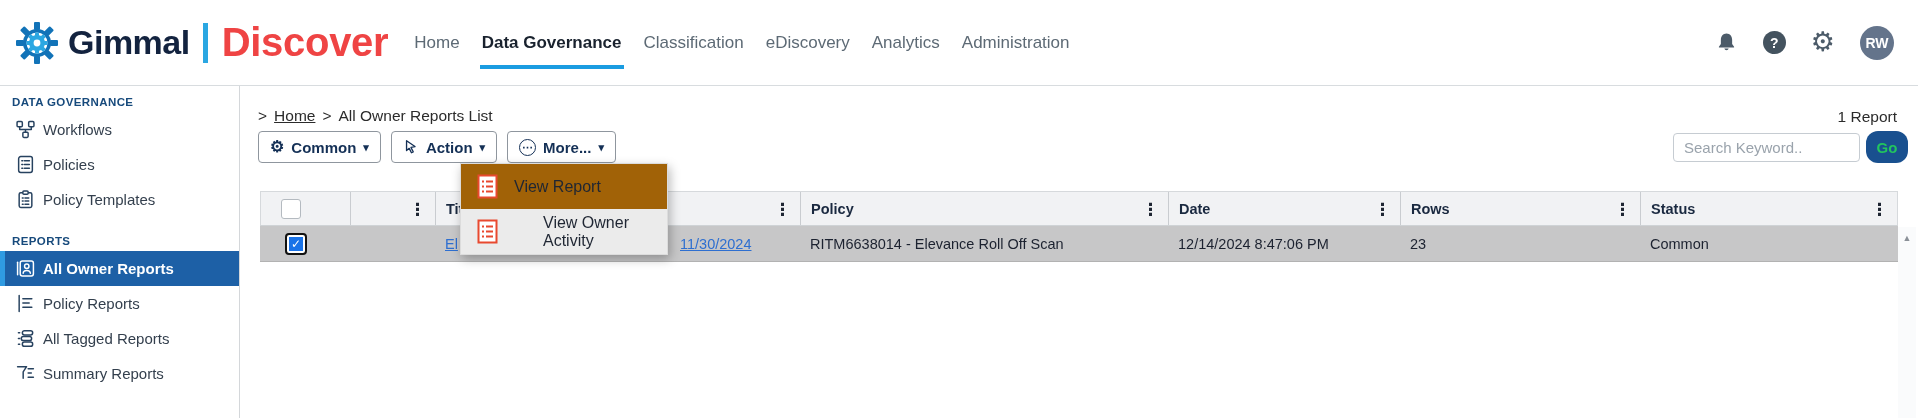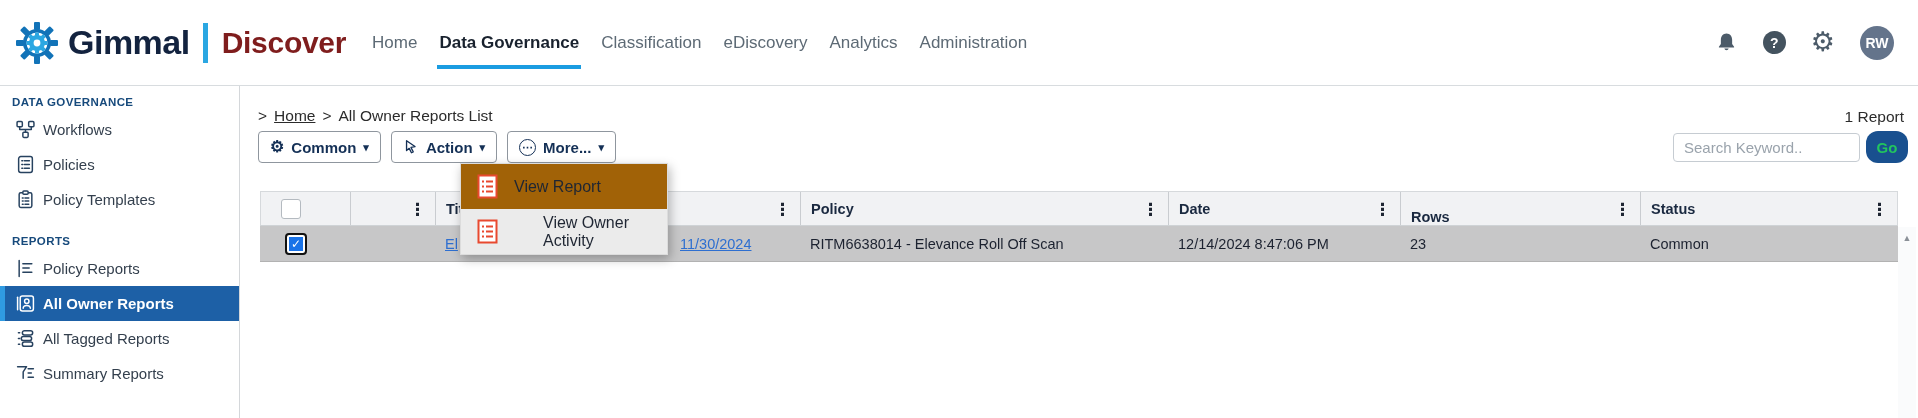--- a/index.html
+++ b/index.html
@@ -6,21 +6,21 @@
   .app{position:relative;width:1918px;height:418px;background:#fff;overflow:hidden;
        font-family:"Liberation Sans","DejaVu Sans",sans-serif;color:#222;}
   *{box-sizing:border-box;}
 
   
   .topbar{position:absolute;left:0;top:0;width:100%;height:86px;border-bottom:1px solid #d8dcdf;
           display:flex;align-items:center;background:#fff;z-index:10;}
   .logo{display:flex;align-items:center;padding-left:14px;cursor:pointer;}
   .brand{font-size:34px;font-weight:bold;color:#13233f;letter-spacing:-0.5px;margin-left:8px;}
   .brand-sep{width:5px;height:40px;background:#2ba7e2;margin:0 14px 0 13px;}
-  .product{font-size:30px;font-weight:600;color:#7f1d1d;letter-spacing:-0.3px;}
+  .product{font-size:40px;font-weight:600;color:#ef4444;letter-spacing:-0.3px;}
   .main-nav{display:flex;margin-left:26px;gap:22px;align-items:center;height:100%;}
   .nav-item{font-size:17px;color:#5d6a75;cursor:pointer;position:relative;padding:4px 0;}
   .nav-item.active{color:#19222e;font-weight:600;}
   .nav-item.active::after{content:"";position:absolute;left:-2px;right:-2px;bottom:-12px;height:4px;background:#1a9ce1;}
   .topbar-right{margin-left:auto;display:flex;align-items:center;gap:25px;padding-right:24px;}
   .icon-btn{cursor:pointer;display:flex;align-items:center;justify-content:center;}
   .help-circle{width:23px;height:23px;border-radius:50%;background:#44535f;color:#fff;
                font-weight:bold;font-size:14px;display:flex;align-items:center;justify-content:center;}
   .gear-glyph{font-size:27px;color:#4c5b69;line-height:1;}
   .avatar{width:34px;height:34px;border-radius:50%;background:#64748b;color:#fff;font-size:14px;
@@ -36,21 +36,21 @@
   .side-item .sicon{width:22px;display:flex;justify-content:center;}
   .side-item svg{stroke:#27425f;fill:none;stroke-width:1.4;stroke-linecap:round;stroke-linejoin:round;}
   .side-item.selected{background:#1d60a6;color:#fff;font-weight:600;}
   .side-item.selected::before{content:"";position:absolute;left:0;top:0;bottom:0;width:5px;background:#2f9be2;}
   .side-item.selected svg{stroke:#fff;}
 
   
   .content{position:absolute;left:240px;top:86px;right:0;bottom:0;background:#fff;}
   .breadcrumb{position:absolute;left:18px;top:21px;font-size:15.5px;color:#2b2b2b;display:flex;gap:7px;}
   .breadcrumb .home{text-decoration:underline;cursor:pointer;}
-  .report-count{position:absolute;right:14px;top:22px;font-size:15.5px;color:#2b2b2b;}
+  .report-count{position:absolute;right:21px;top:22px;font-size:15.5px;color:#2b2b2b;}
 
   .toolbar{position:absolute;left:18px;top:45px;display:flex;gap:10px;}
   .tbtn{display:inline-flex;align-items:center;gap:7px;height:32px;padding:0 11px;background:#fff;
         border:1px solid #8f969e;border-radius:4px;font-size:15px;font-weight:600;color:#143056;cursor:pointer;}
   .tbtn .bicon{display:flex;align-items:center;font-size:16px;line-height:1;color:#143056;}
   .caret{font-size:11px;color:#143056;}
   .more-circ{width:17px;height:17px;border:1.5px solid #143056;border-radius:50%;display:inline-flex;
              align-items:center;justify-content:center;font-size:11px;line-height:0;font-weight:bold;}
 
   .search-box{position:absolute;right:10px;top:45px;display:flex;gap:6px;align-items:center;}
@@ -60,21 +60,21 @@
   .go-btn{width:42px;height:32px;background:#19508f;color:#22c55e;border:none;border-radius:12px;
           font-size:15px;font-weight:bold;cursor:pointer;font-family:inherit;}
 
   
   .grid{position:absolute;left:20px;top:105px;width:1638px;}
   .grid-header{display:flex;height:35px;background:#f1f2f4;border-top:1px solid #d6d9dc;
                border-bottom:1px solid #cfd3d6;border-left:1px solid #d6d9dc;border-right:1px solid #d6d9dc;}
   .hcell{position:relative;display:flex;align-items:center;font-size:14.5px;font-weight:bold;color:#1a2940;
          border-right:1px solid #c9ccd0;padding-left:10px;height:100%;}
   .hcell:last-child{border-right:none;}
-  .c0{width:90px;}.c1{width:85px;}.c2{width:365px;}.c3{width:368px;}.c4{width:232px;}.c5{width:240px;align-items:flex-end;}.c6{width:256px;}
+  .c0{width:90px;}.c1{width:85px;}.c2{width:365px;}.c3{width:368px;}.c4{width:232px;}.c5{width:240px;}.c6{width:256px;}
   .kebab{position:absolute;right:9px;top:50%;transform:translateY(-50%);font-size:17px;font-weight:bold;
          color:#1f2633;cursor:pointer;}
   .grid-row{display:flex;height:36px;background:#c7c7c8;border-bottom:1px solid #b2b2b2;align-items:center;}
   .rcell{padding-left:10px;font-size:14.5px;color:#1c2230;height:100%;display:flex;align-items:center;position:relative;}
   .cbx{width:20px;height:20px;background:#fff;border:1px solid #b4bac0;border-radius:3px;margin-left:10px;cursor:pointer;}
   .cbx-checked{width:18px;height:18px;background:#1a73e8;border:2px solid #fff;outline:2px solid #111;
                border-radius:2px;display:flex;align-items:center;justify-content:center;color:#fff;
                font-size:12px;font-weight:bold;margin-left:27px;cursor:pointer;}
   .link{color:#2e6fd0;text-decoration:underline;cursor:pointer;}
   .frag-end{position:absolute;left:245px;}
@@ -184,39 +184,39 @@
           <rect x="3" y="2.5" width="12" height="14" rx="1.5"></rect>
           <rect x="6.5" y="1" width="5" height="3" rx="1" fill="#fff"></rect>
           <path d="M6,7.5 h.8 M8.5,7.5 h3.6 M6,10.5 h.8 M8.5,10.5 h3.6 M6,13.5 h.8 M8.5,13.5 h3.6"></path>
         </svg>
       </span>
       <span>Policy Templates</span>
     </div>
 
     <div class="side-title second">REPORTS</div>
 
-    <div class="side-item">
-      <span class="sicon">
-        <svg width="19" height="19" viewBox="0 0 18 18">
-          <path d="M3,1.5 V16.5 M6.5,4.5 H15 M6.5,8.5 H12.5 M6.5,12.5 H15"></path>
-        </svg>
-      </span>
-      <span>Policy Reports</span>
-    </div>
-
     <div class="side-item selected">
       <span class="sicon">
         <svg width="19" height="19" viewBox="0 0 18 18">
           <path d="M1.5,3 V15"></path>
           <rect x="4" y="2" width="12.5" height="14" rx="2"></rect>
           <circle cx="10.2" cy="6.8" r="2.1"></circle>
           <path d="M6.8,13.6 c0,-3.6 6.8,-3.6 6.8,0"></path>
         </svg>
       </span>
       <span>All Owner Reports</span>
+    </div>
+
+    <div class="side-item">
+      <span class="sicon">
+        <svg width="19" height="19" viewBox="0 0 18 18">
+          <path d="M3,1.5 V16.5 M6.5,4.5 H15 M6.5,8.5 H12.5 M6.5,12.5 H15"></path>
+        </svg>
+      </span>
+      <span>Policy Reports</span>
     </div>
 
     <div class="side-item">
       <span class="sicon">
         <svg width="19" height="19" viewBox="0 0 18 18">
           <path d="M2.3,3.6 h1.2 M2.3,9 h1.2 M2.3,14.4 h1.2"></path>
           <rect x="6" y="1.6" width="9.8" height="4" rx="2"></rect>
           <rect x="5" y="7" width="9.8" height="4" rx="2"></rect>
           <rect x="6" y="12.4" width="9.8" height="4" rx="2"></rect>
         </svg>

